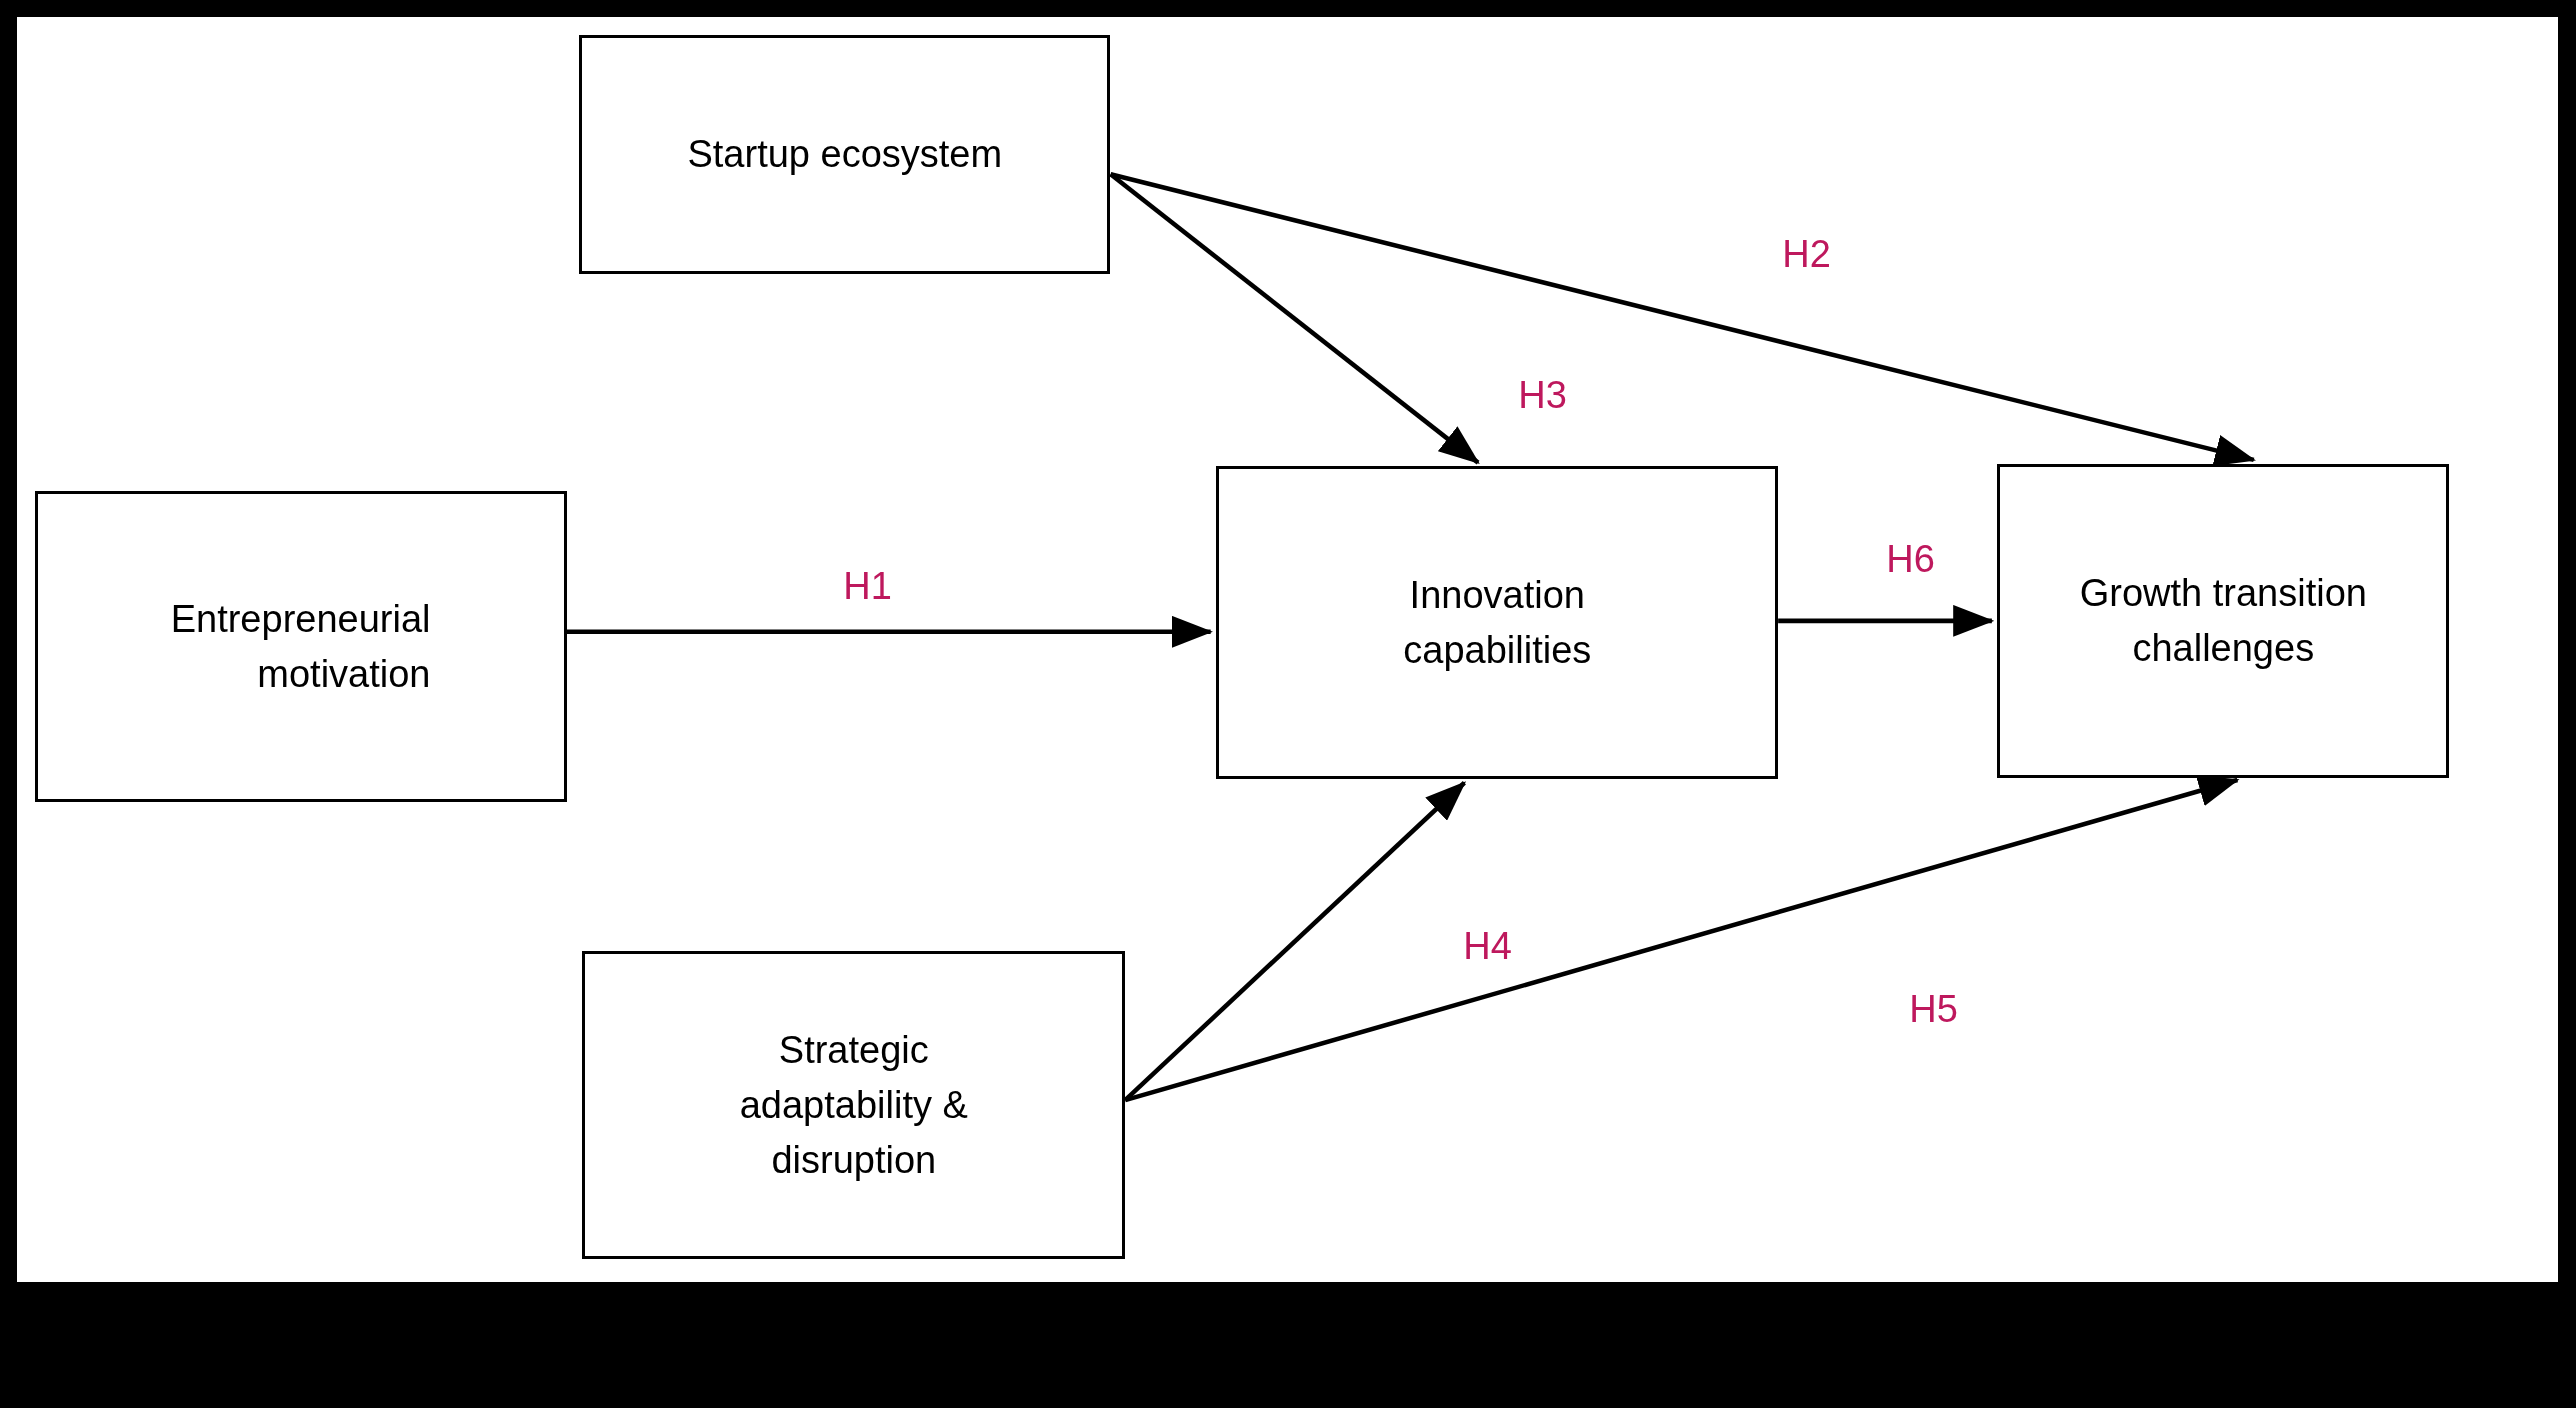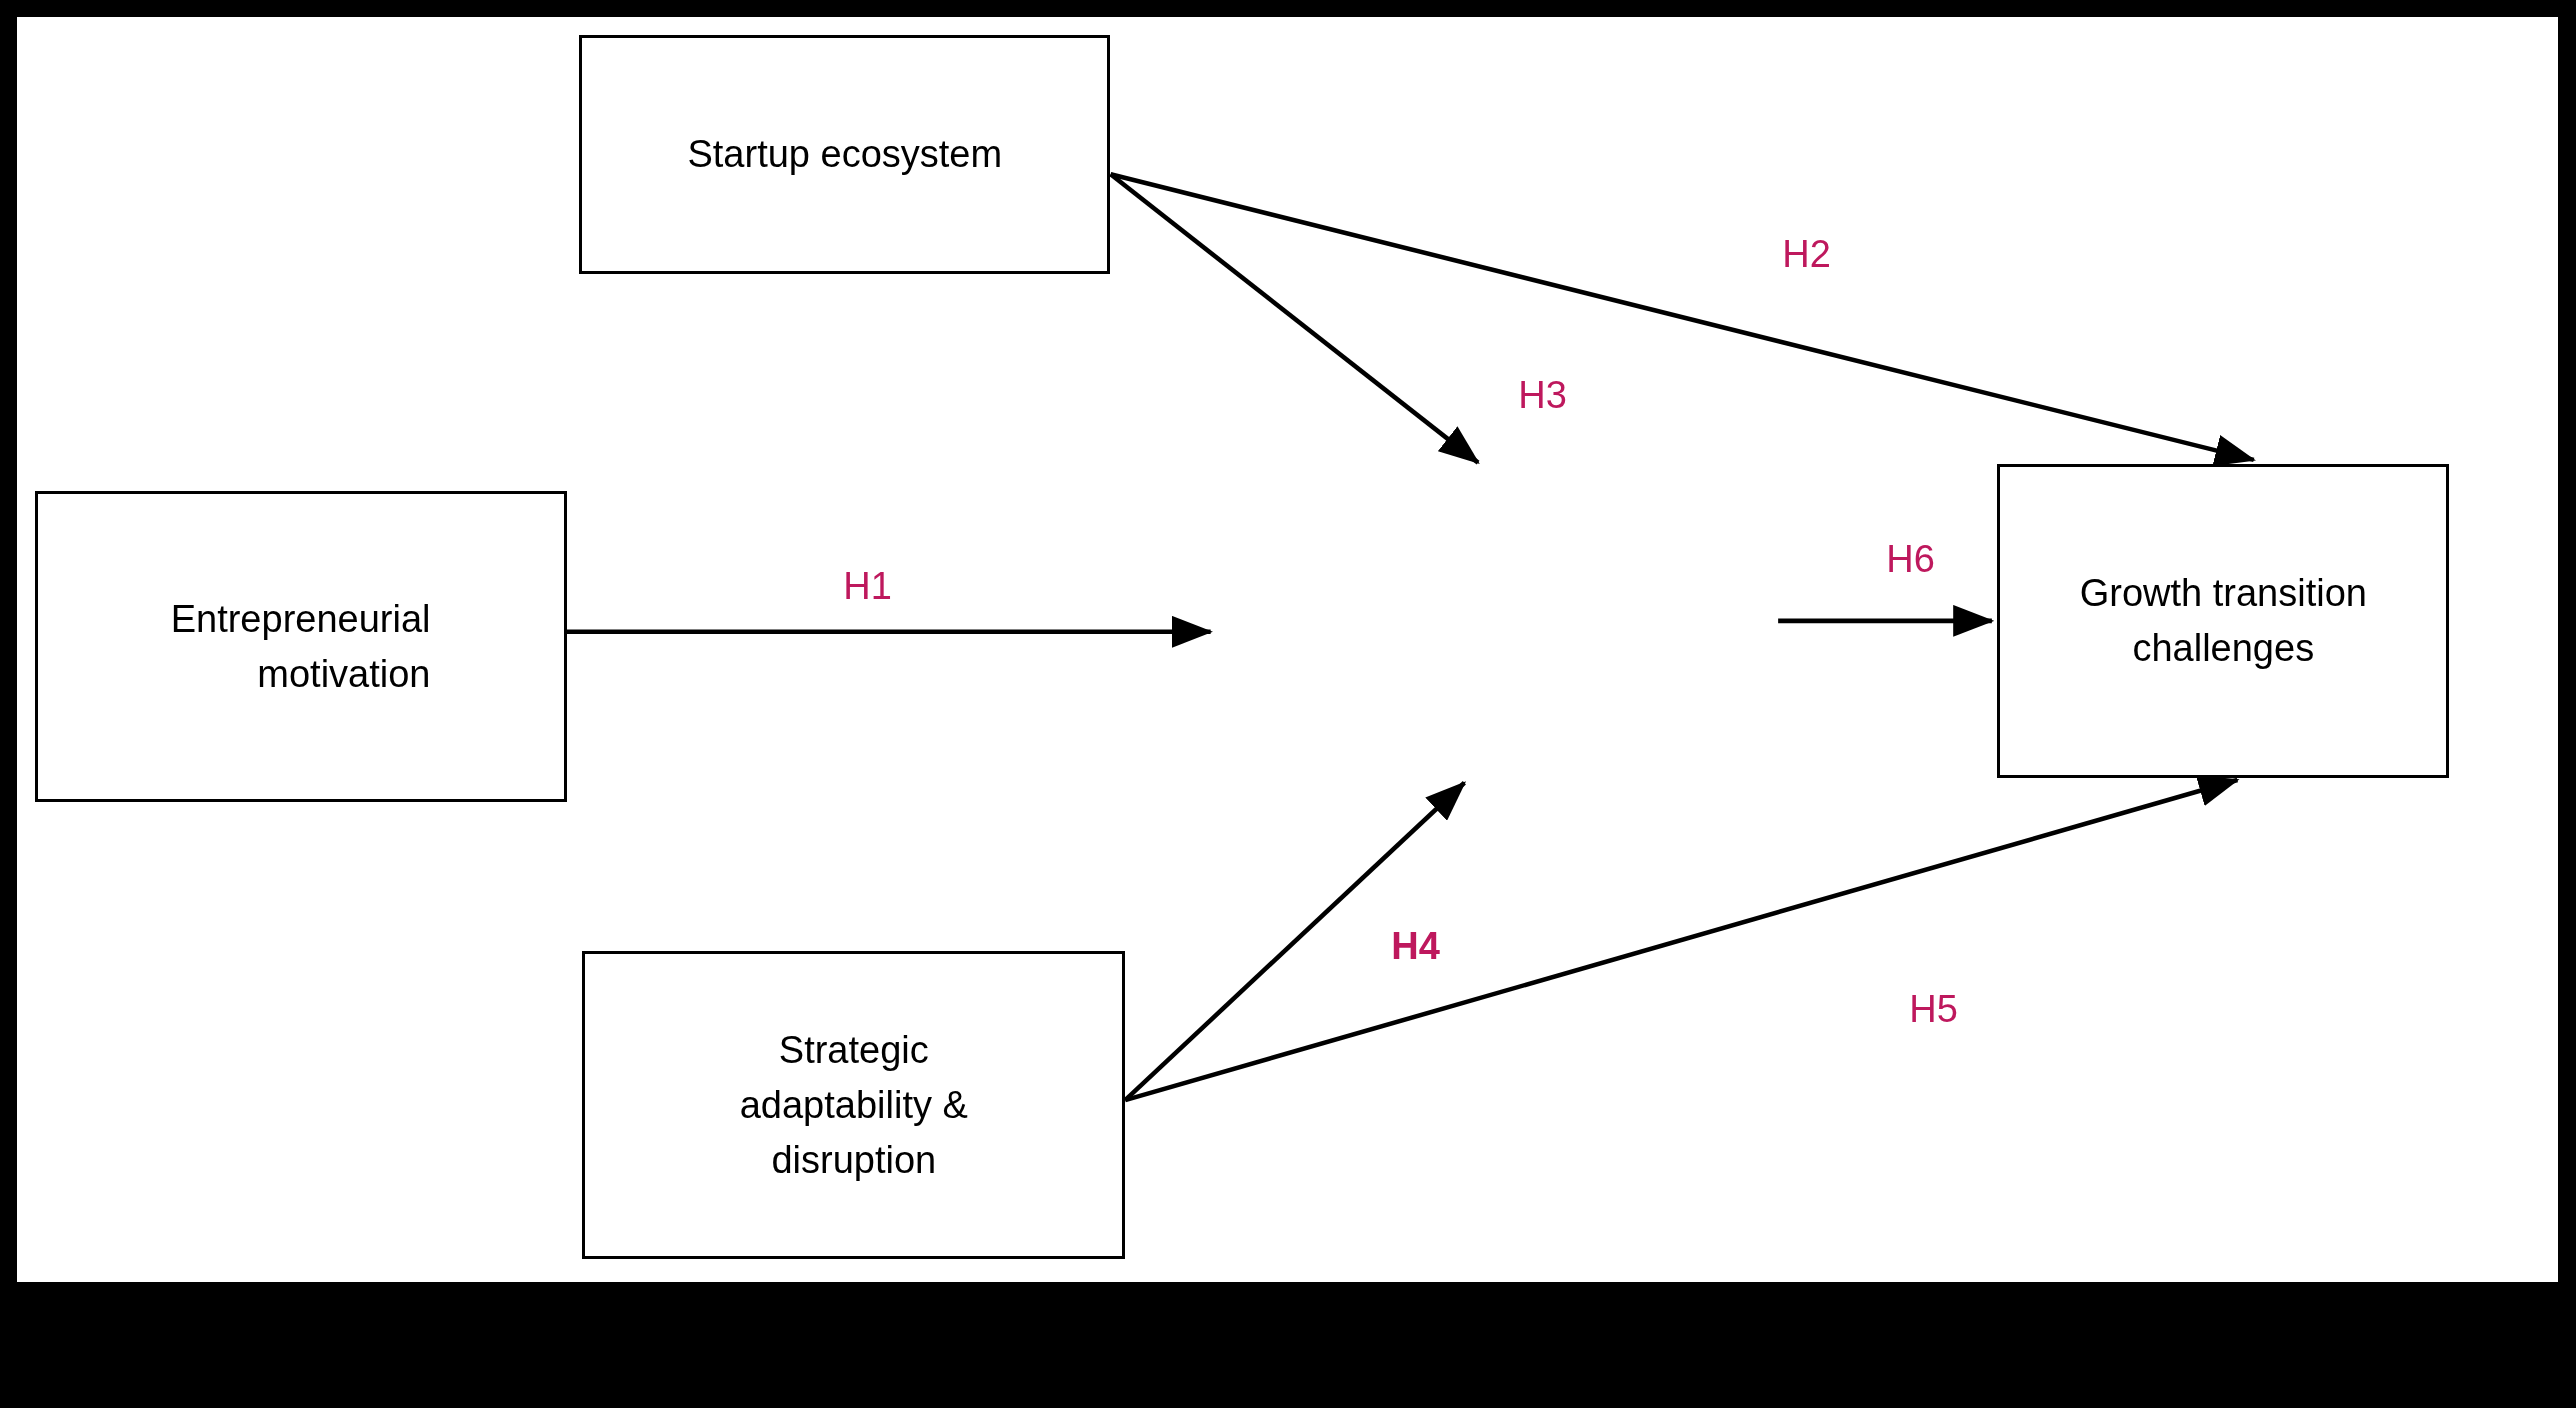--- a/index.html
+++ b/index.html
@@ -80,34 +80,38 @@
 
     <div class="node" style="left:562px; top:17.3px; width:531px; height:239px;">
       <span class="node-label">Startup ecosystem</span>
     </div>
 
     <div class="node" style="left:17.3px; top:474px; width:532px; height:311px;text-align:right;">
       <span class="node-label">Entrepreneurial
 motivation</span>
     </div>
 
+    <div class="node" style="left:1199px; top:449px; width:562px; height:313px;">
+      <span class="node-label">Innovation
+capabilities</span>
+    </div>
 
     <div class="node" style="left:1980px; top:447px; width:452px; height:314px;">
       <span class="node-label">Growth transition
 challenges</span>
     </div>
 
     <div class="node" style="left:565px; top:934px; width:543px; height:308px;">
       <span class="node-label">Strategic
 adaptability &amp;
 disruption</span>
     </div>
 
     <span class="h-label" style="left:826px; top:550px;">H1</span>
     <span class="h-label" style="left:1765px; top:218px;">H2</span>
     <span class="h-label" style="left:1501px; top:359px;">H3</span>
-    <span class="h-label" style="left:1374px; top:910px;font-weight:bold;">H4</span>
+    <span class="h-label" style="left:1446px; top:910px;">H4</span>
     <span class="h-label" style="left:1892px; top:973px;">H5</span>
     <span class="h-label" style="left:1869px; top:523px;">H6</span>
 
   </div>
 </div>
 
 
 </body></html>

